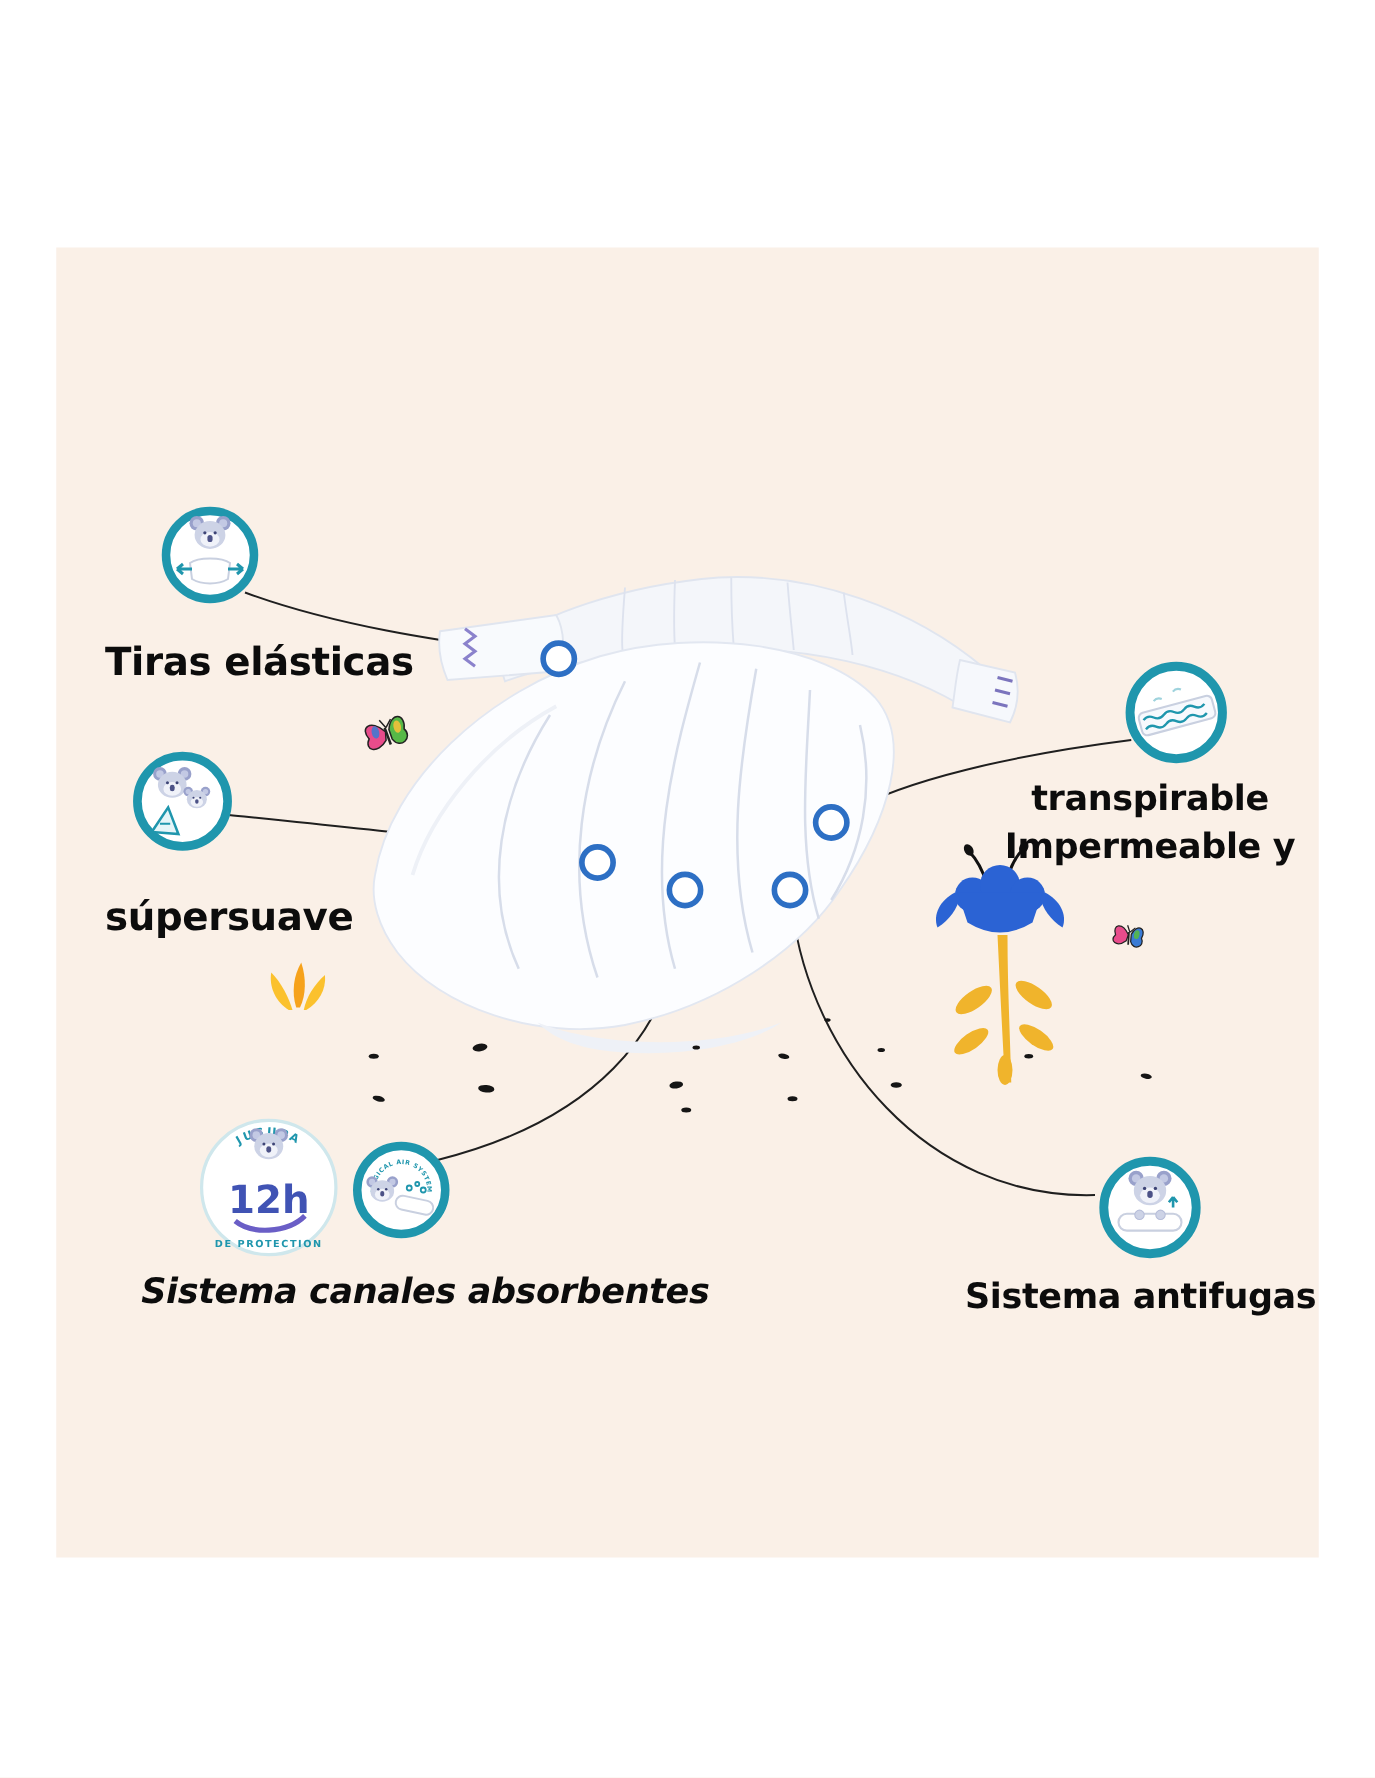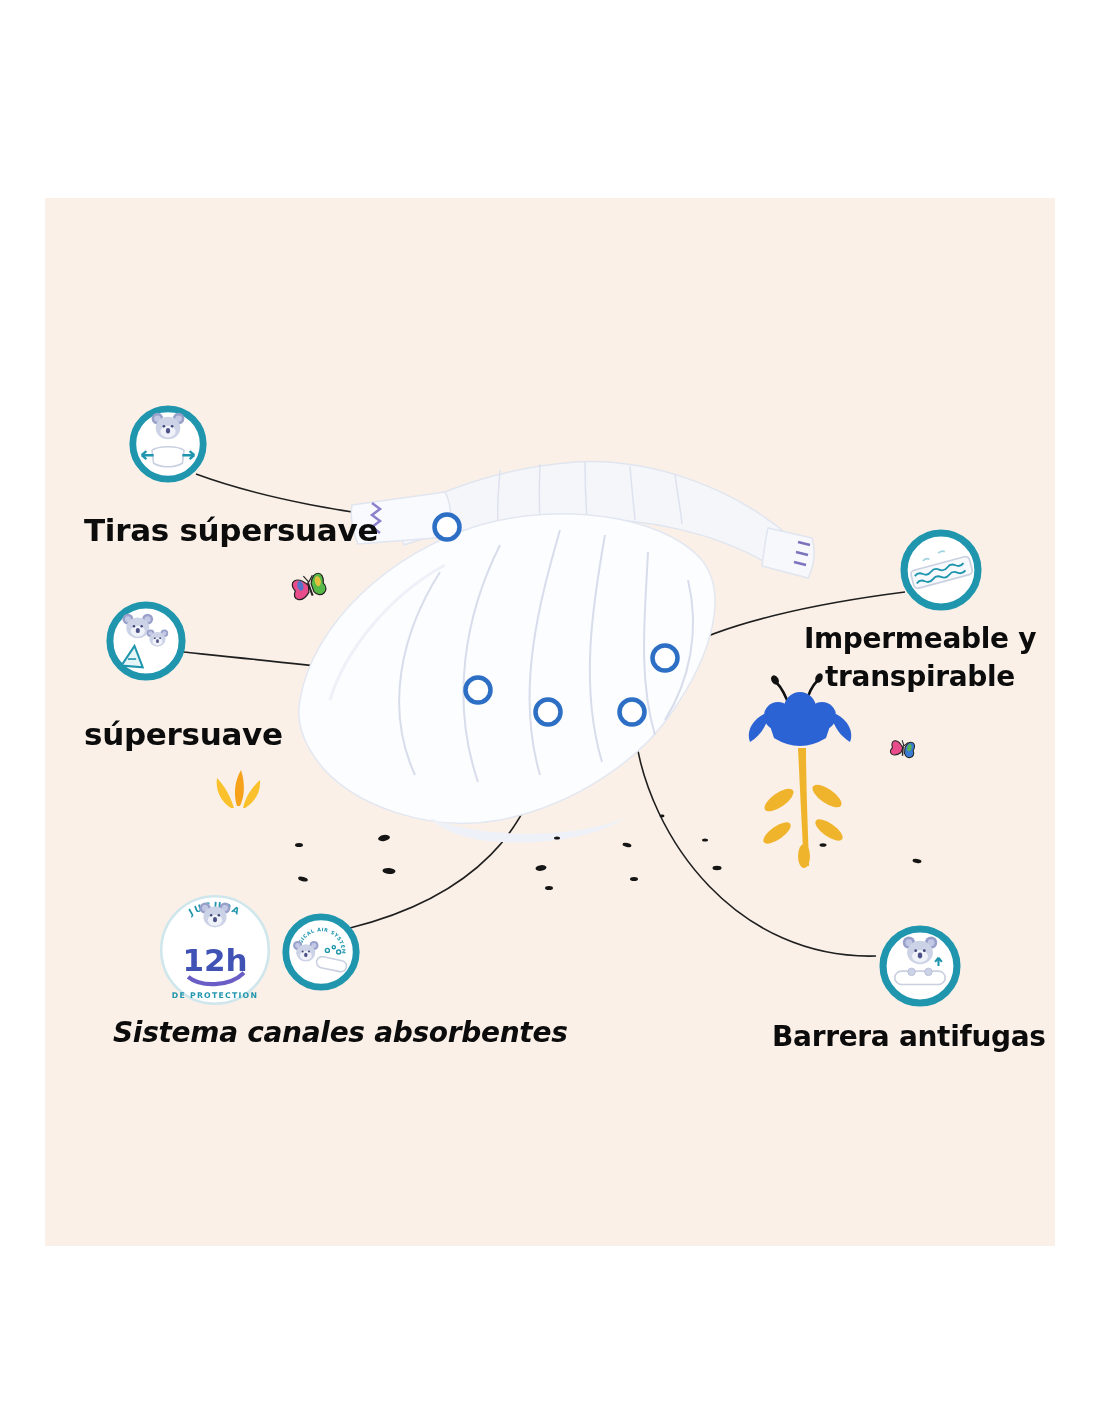--- a/index.html
+++ b/index.html
@@ -240,24 +240,24 @@
   <svg viewBox="0 0 100 100">
     <circle cx="50" cy="50" r="44" fill="#fff" stroke="#1f96ad" stroke-width="8.5"></circle>
     <use href="#koala-head" x="28" y="12" width="44" height="44"></use>
     <rect x="20" y="56" width="60" height="16" rx="8" fill="#fff" stroke="#c9d0e0" stroke-width="2"></rect>
     <circle cx="40" cy="57" r="4.5" fill="#cdd3e6" stroke="#b6bdd9"></circle>
     <circle cx="60" cy="57" r="4.5" fill="#cdd3e6" stroke="#b6bdd9"></circle>
     <path d="M72,50 v-10 m0,0 l-4,5 m4,-5 l4,5" stroke="#1f96ad" stroke-width="2.5" fill="none"></path>
   </svg>
 </div>
 
-<div class="label label-lg" style="left:84px; top:512px;">Tiras súpersuave</div>
+<div class="label label-lg" style="left:84px; top:512px;">Tiras elásticas</div>
 
 <div class="label label-lg" style="left:84px; top:716px;">súpersuave</div>
 
 <div class="label label-md" style="left:113px; top:1016px;font-style:italic;">Sistema canales absorbentes</div>
 
 <div class="label label-md label-center" style="left:800px; top:620px; width:240px;">
+  <div>transpirable</div>
   <div>Impermeable y</div>
-  <div>transpirable</div>
-</div>
-
-<div class="label label-md" style="left:772px; top:1020px;">Barrera antifugas</div>
+</div>
+
+<div class="label label-md" style="left:772px; top:1020px;">Sistema antifugas</div>
 
 </body></html>

